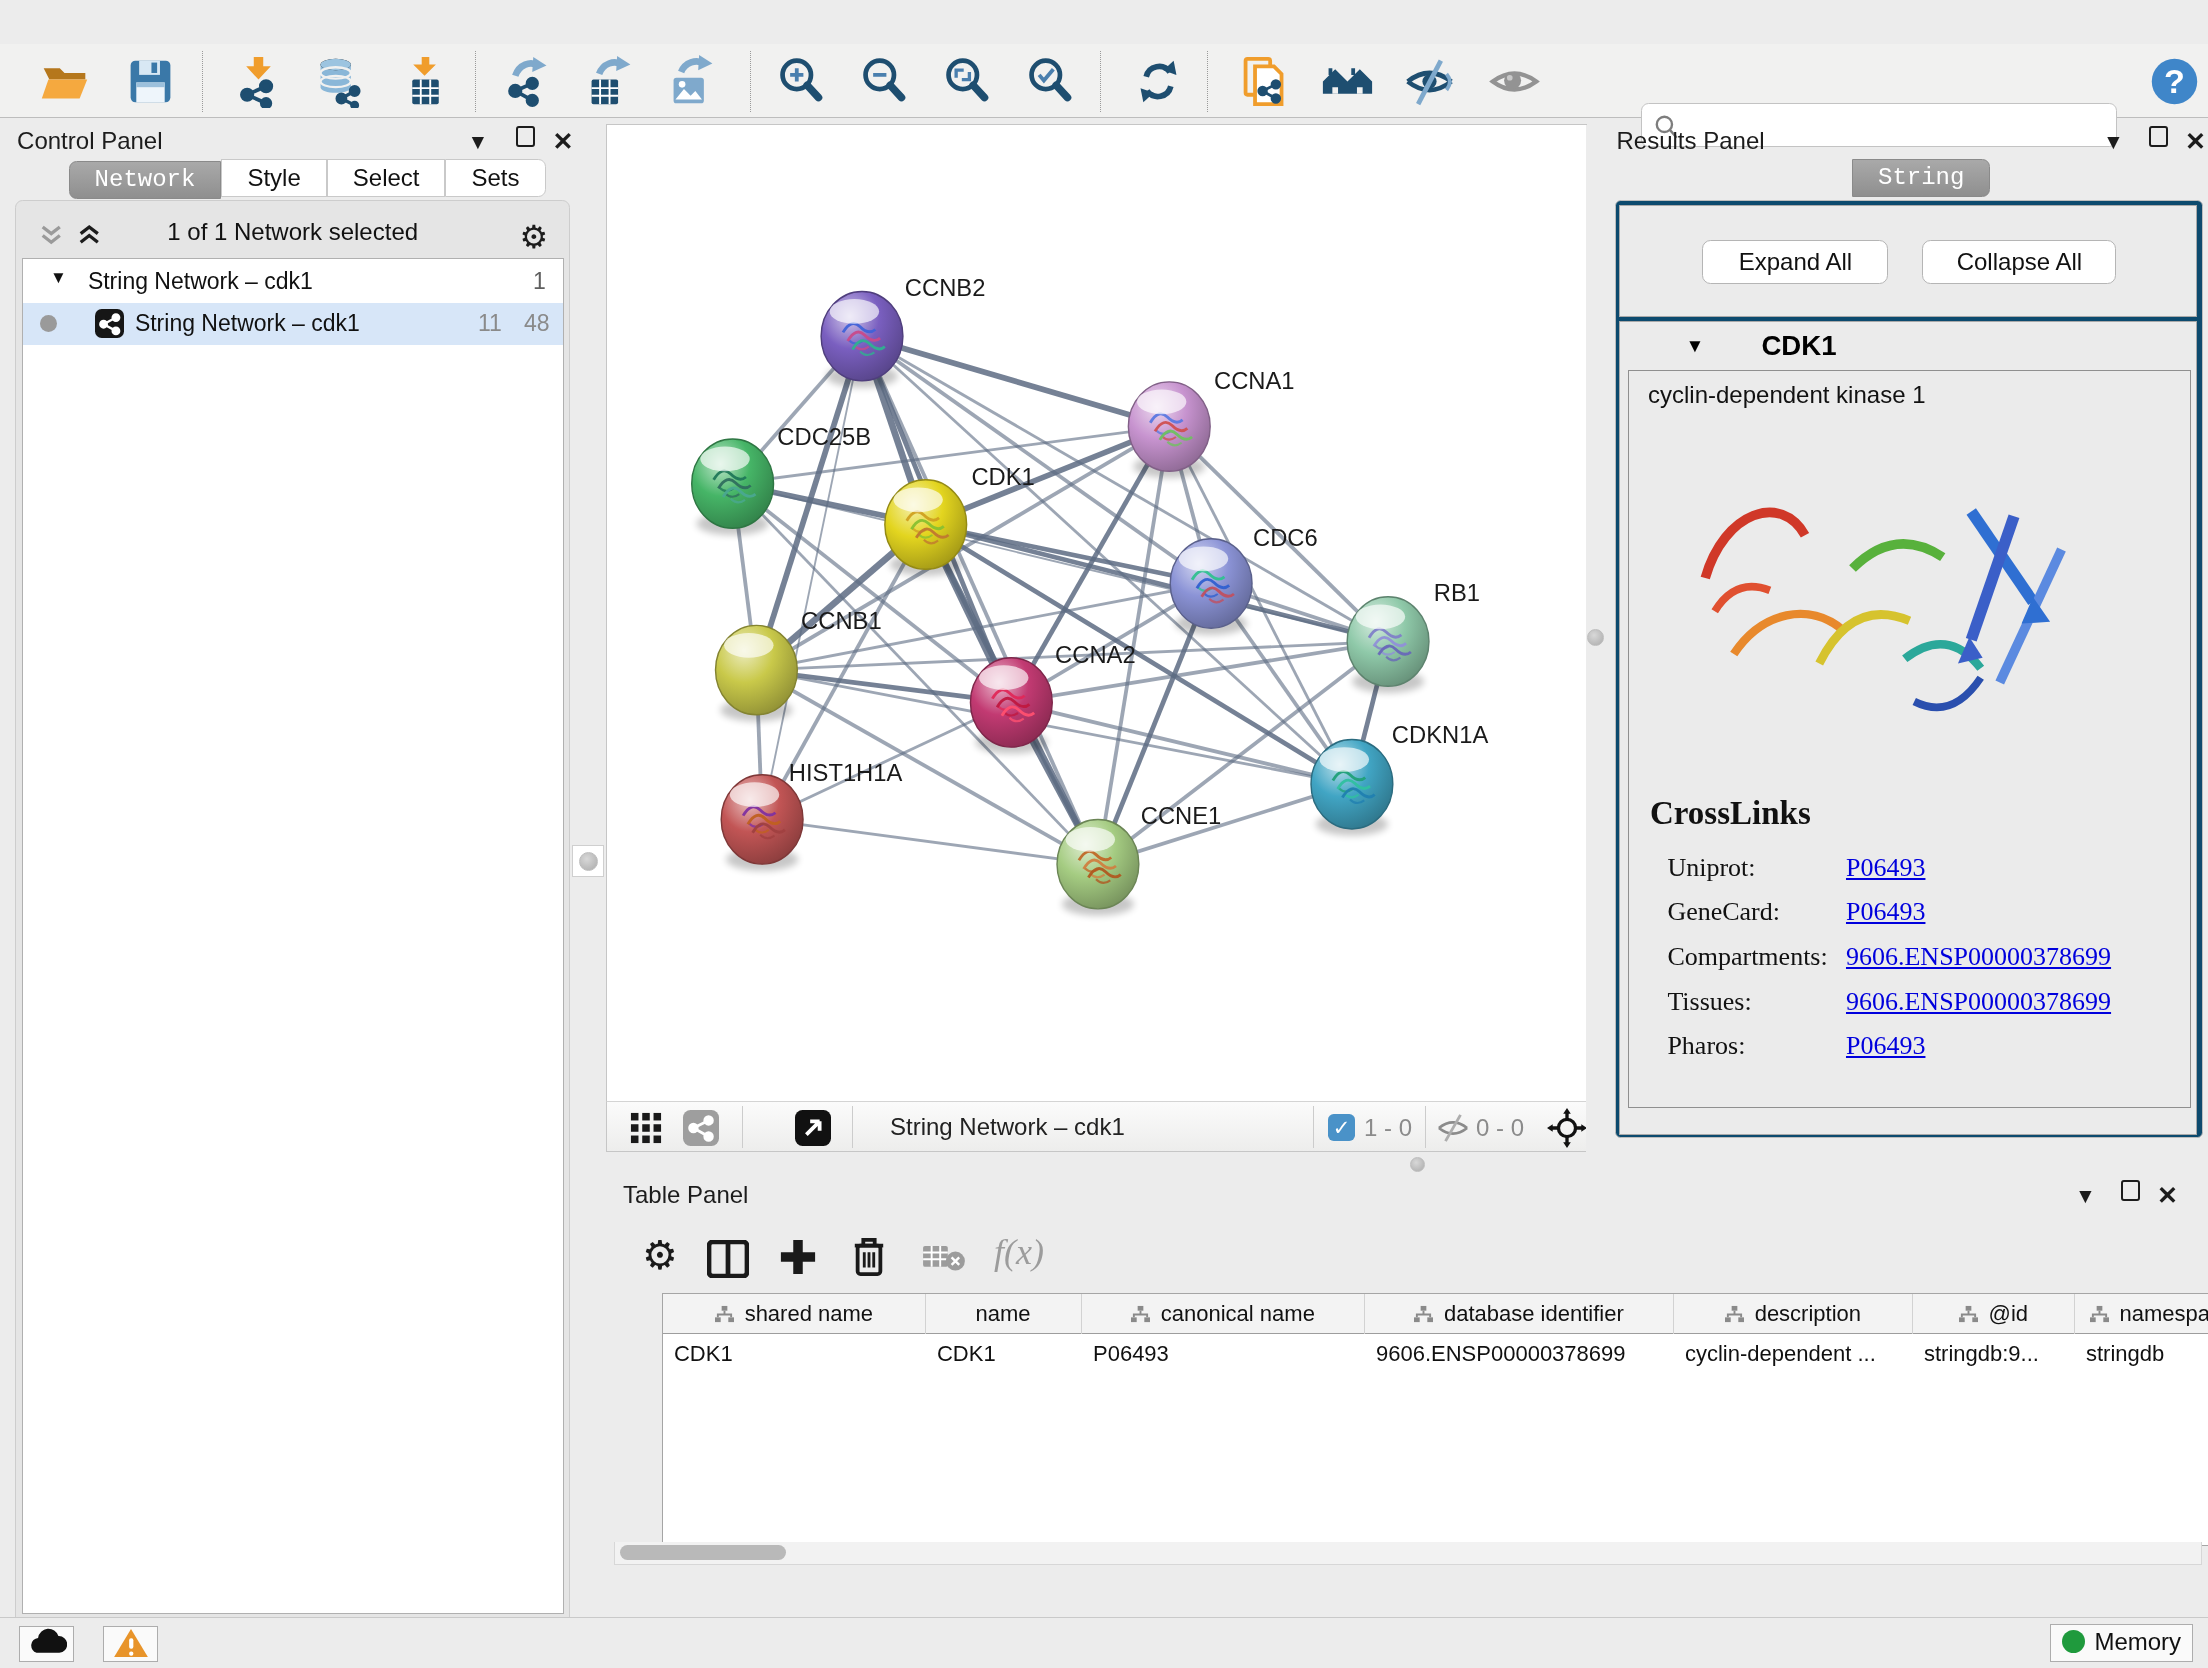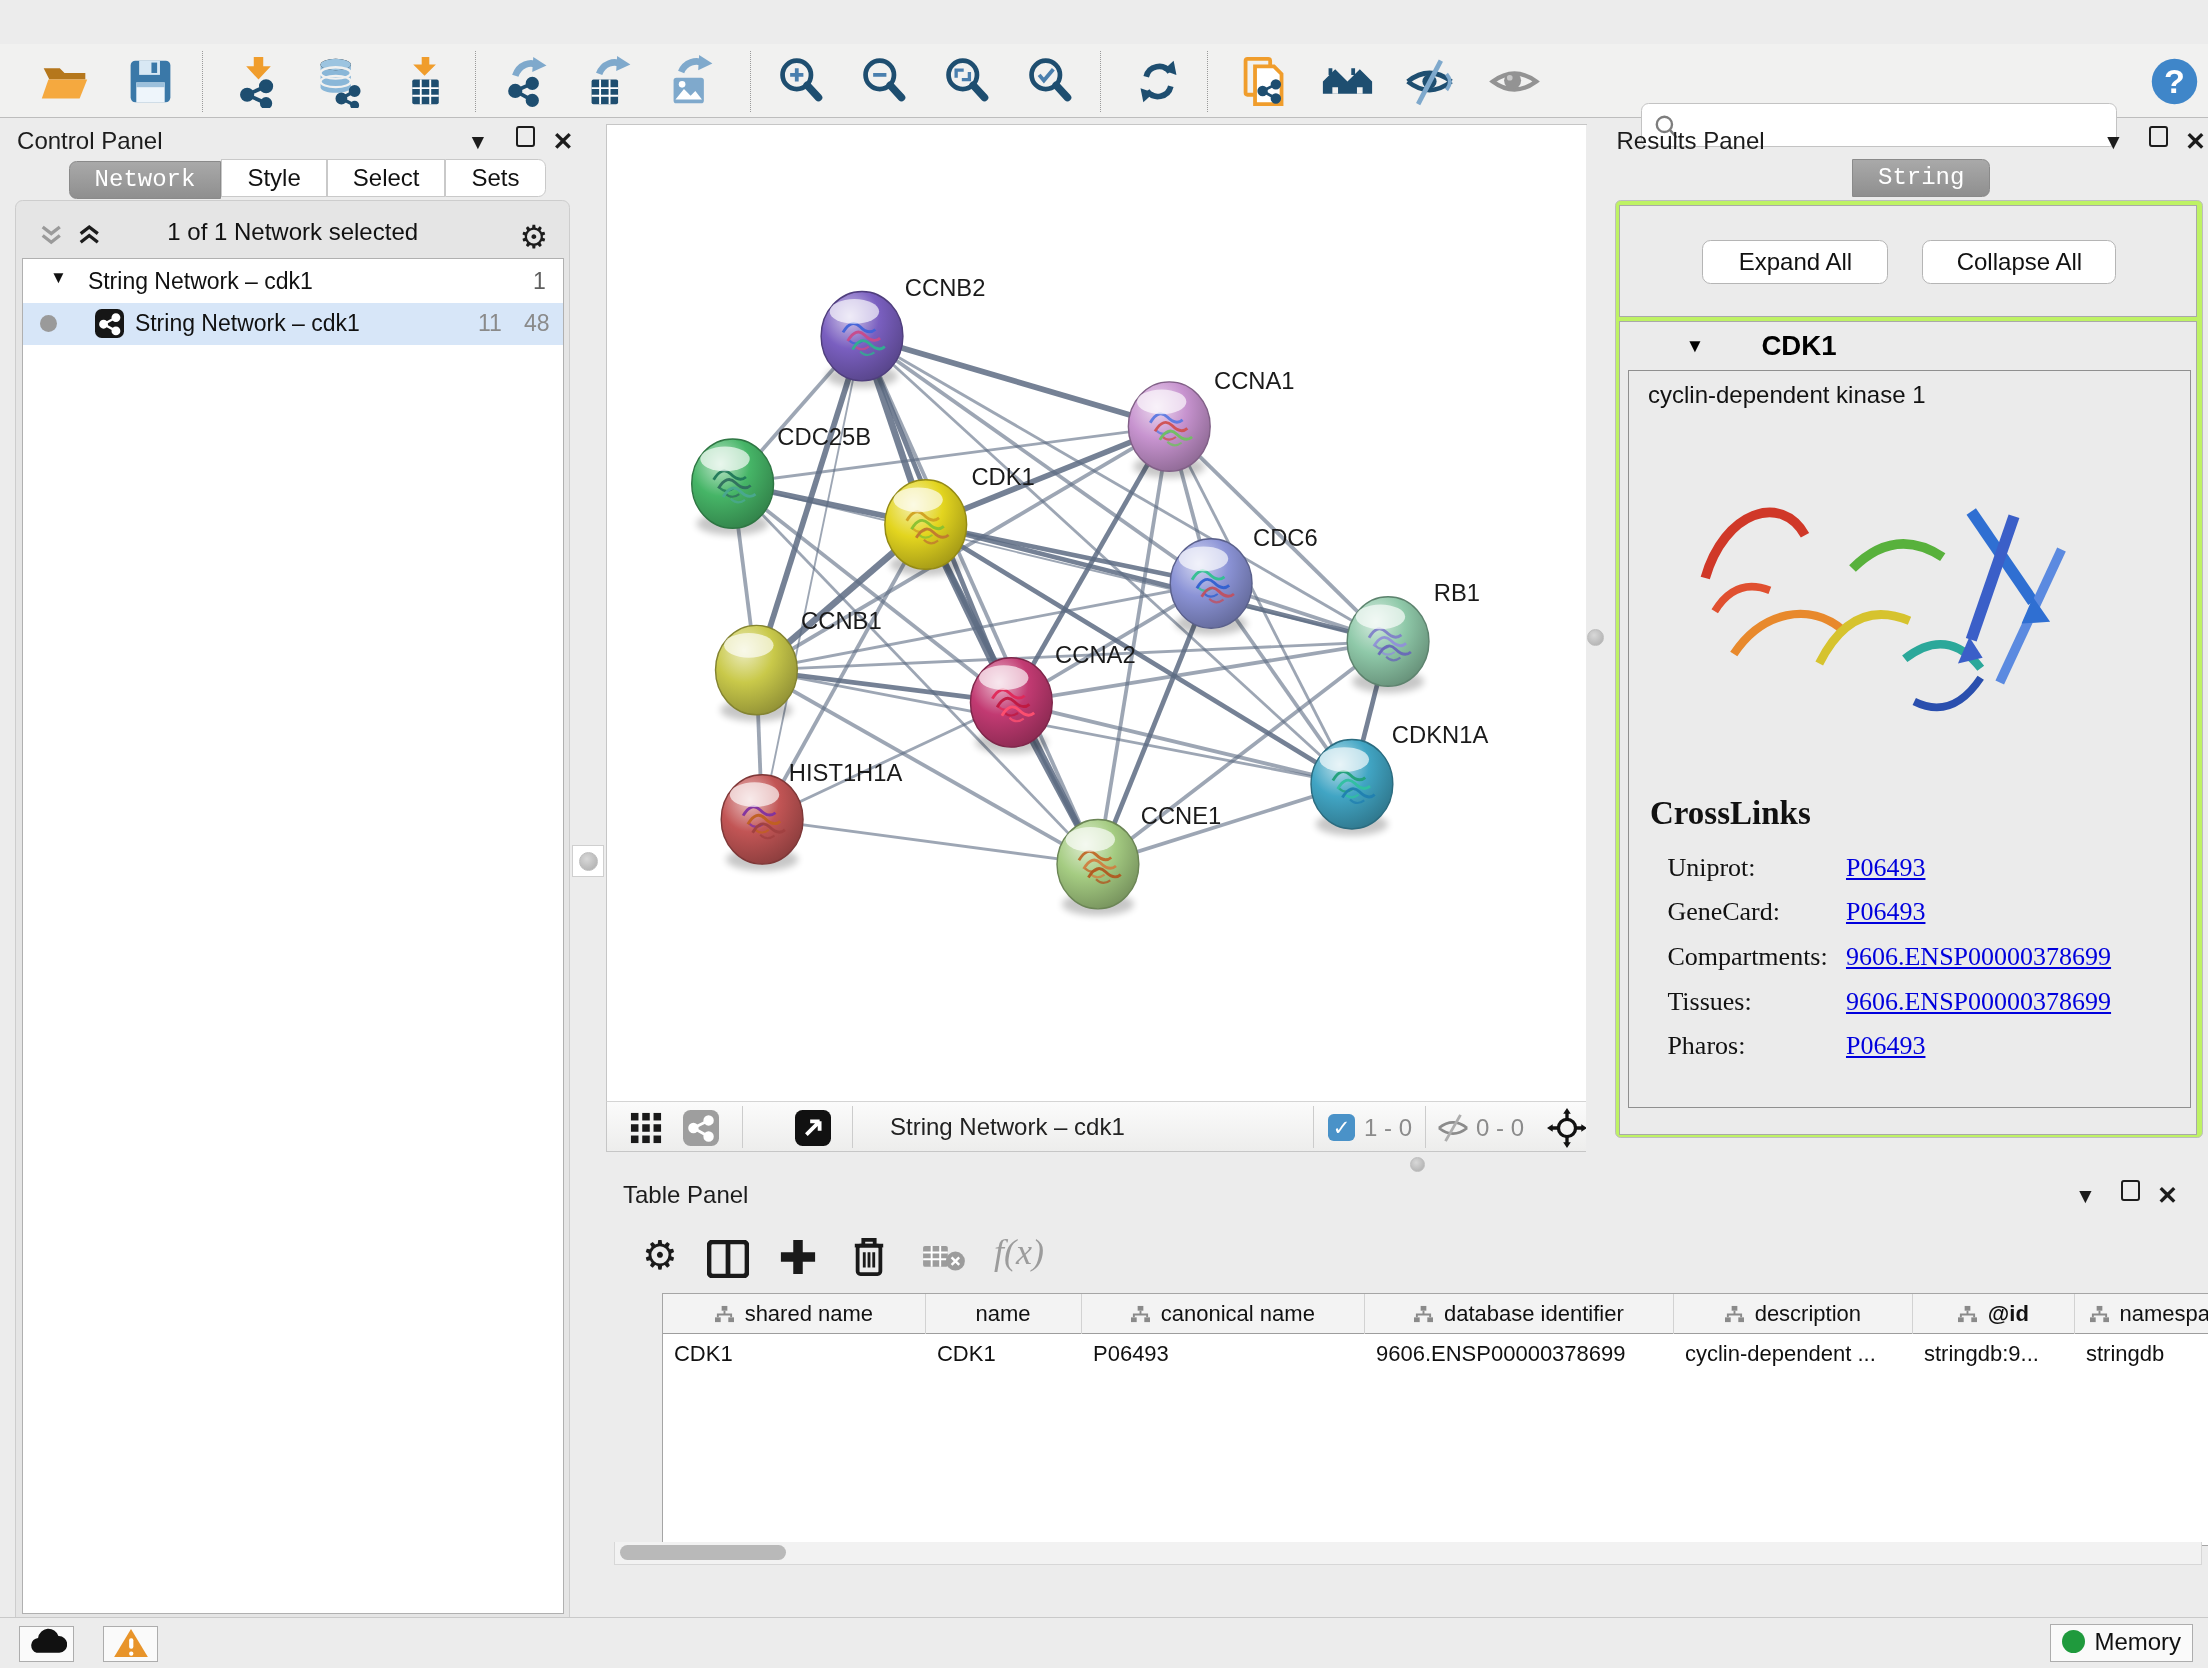--- a/index.html
+++ b/index.html
@@ -61,21 +61,21 @@
     background:linear-gradient(#fbfbfb,#ededec); border:1px solid #c6c6c6; border-top:1px solid #d4d4d4; }
   .net-title { position:absolute; left:283px; top:11.4px; font-size:24px; color:#222; }
   .ntsep { position:absolute; top:3.8px; height:42px; border-left:1px solid #cccccc; }
   .chk { position:absolute; width:27px; height:27px; background:#4a92c8; border-radius:5.7px;
     color:#fff; font-size:21px; text-align:center; line-height:27px; }
   .cnt-txt { position:absolute; font-size:24px; color:#8b8b8b; }
 
   
   .res-panel { position:absolute; left:1607px; top:124px; width:601px; height:1027px; }
   .res-box { position:absolute; left:7.6px; top:76px; width:588px; height:938px;
-    background:#bef264; border:1px solid #bdbdbd; border-radius:5.7px; }
+    background:#0c4a6e; border:1px solid #bdbdbd; border-radius:5.7px; }
   .exp-box { position:absolute; left:3.8px; top:3.8px; width:578px; height:112px;
     border:1px solid #a9a9a9; background:#ebebeb; }
   .btn { position:absolute; height:44px; background:#fff; border:1px solid #b5b5b5; border-radius:8.6px;
     font-size:24px; color:#111; text-align:center; line-height:42px; }
   .cdk-box { position:absolute; left:3.8px; top:120px; width:578px; height:814px;
     border:1px solid #a9a9a9; background:#ebebeb; }
   .cdk-inner { position:absolute; left:7.6px; top:48px; width:563px; height:738px;
     border:1px solid #8f8f8f; background:#ebebeb; }
   .serif { font-family:"Liberation Serif", serif; }
   .xl-row { position:absolute; left:27px; width:514px; height:44px; font-size:26px; color:#111; }
@@ -779,21 +779,21 @@
             <svg width="21" height="19" viewBox="0 0 22 20">
               <g fill="#8a8a8a">
                 <rect x="8" y="1" width="6" height="5"></rect>
                 <rect x="1" y="13" width="6" height="5"></rect>
                 <rect x="15" y="13" width="6" height="5"></rect>
               </g>
               <path d="M11 6v4M4 13v-3h14v3" stroke="#8a8a8a" stroke-width="2" fill="none"></path>
             </svg>
             <span>description</span>
           </div>
-          <div class="th" style="width: 162px; font-weight: bold;">
+          <div class="th" style="width: 162px;">
             <svg width="21" height="19" viewBox="0 0 22 20">
               <g fill="#8a8a8a">
                 <rect x="8" y="1" width="6" height="5"></rect>
                 <rect x="1" y="13" width="6" height="5"></rect>
                 <rect x="15" y="13" width="6" height="5"></rect>
               </g>
               <path d="M11 6v4M4 13v-3h14v3" stroke="#8a8a8a" stroke-width="2" fill="none"></path>
             </svg>
             <span>@id</span>
           </div>

